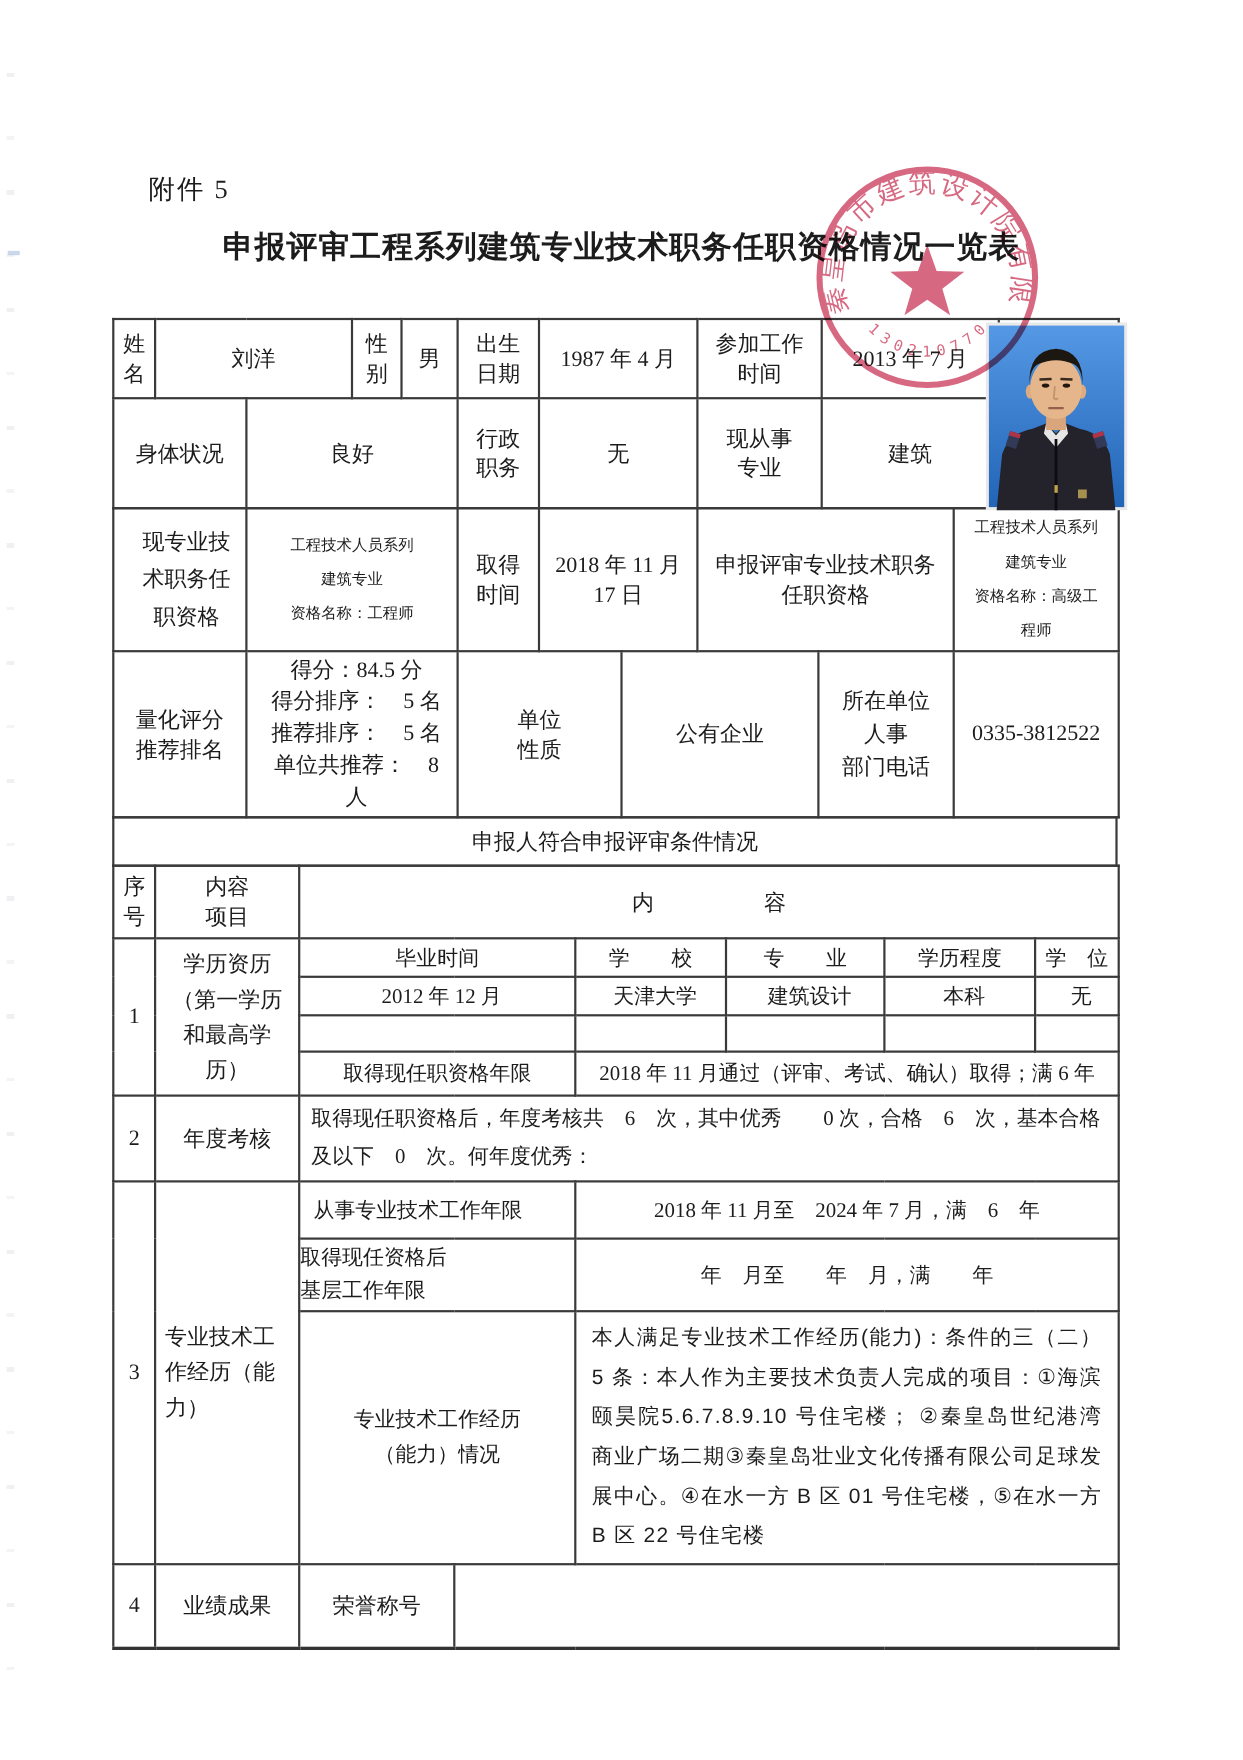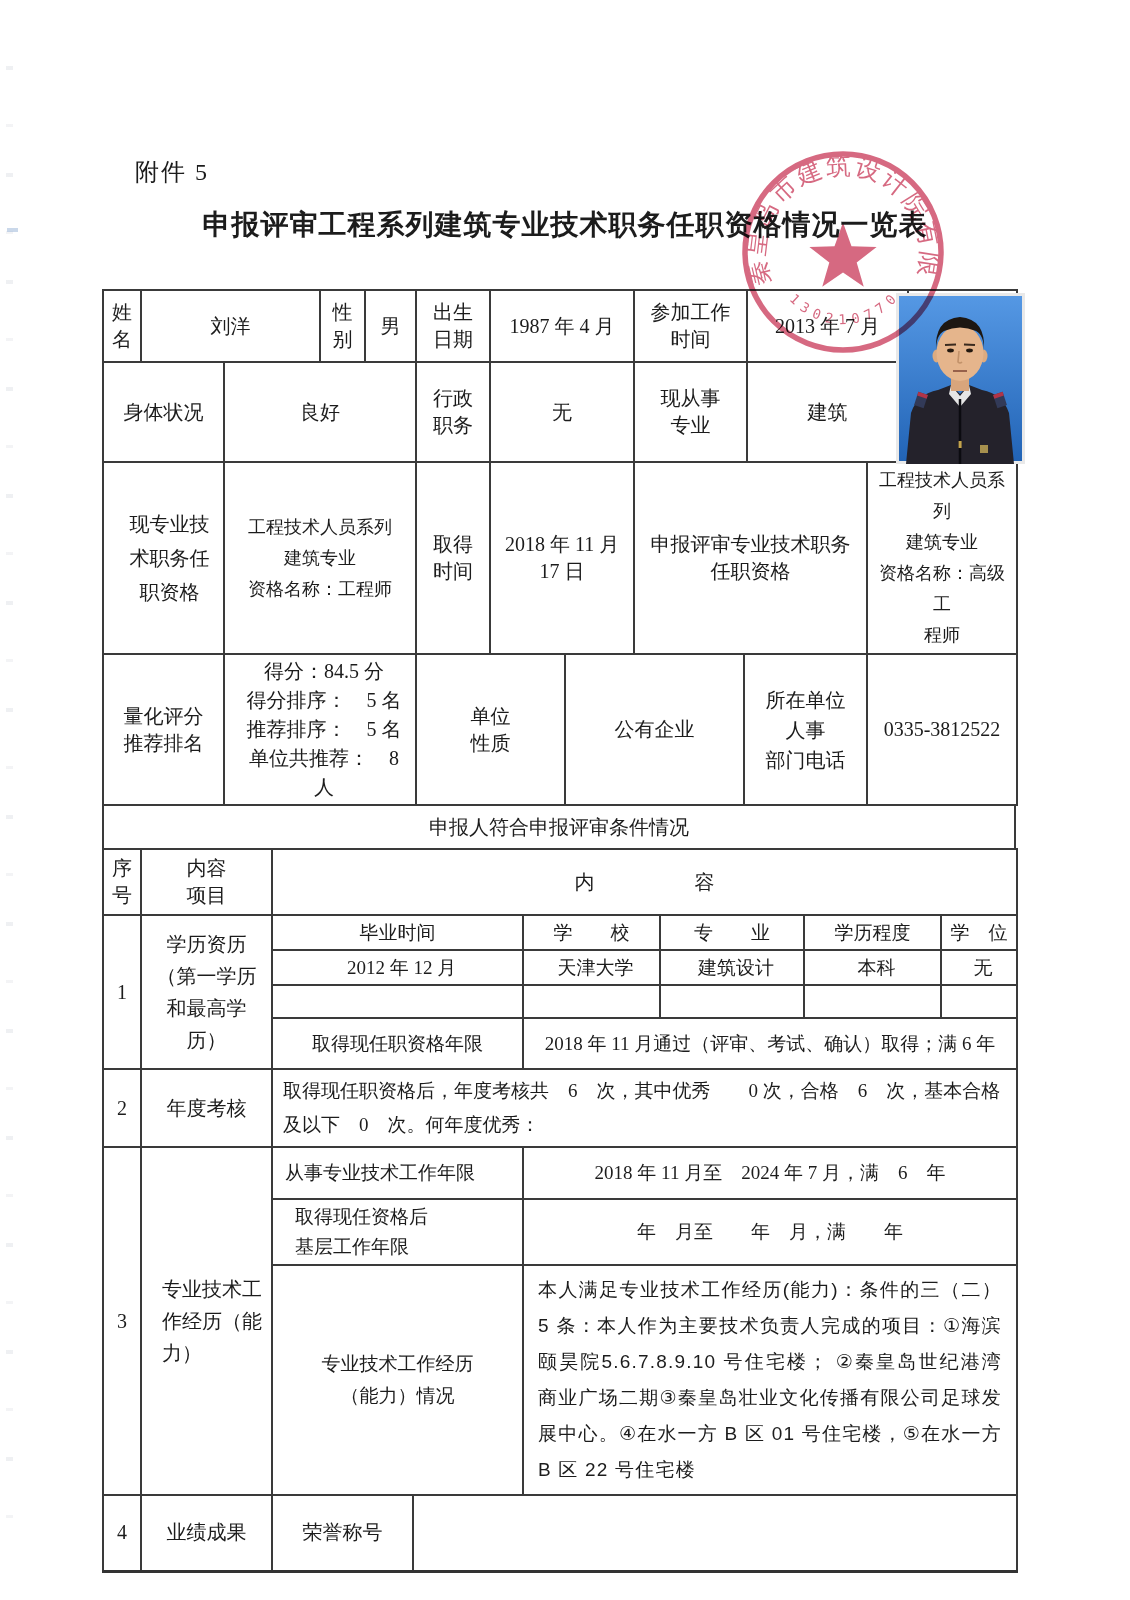--- a/index.html
+++ b/index.html
@@ -22,21 +22,21 @@
   .u-unit{width:322px;}
   .plain{padding:0 6px;}
 
   .tables{position:absolute;left:102px;top:289px;width:914px;}
   table{border-collapse:collapse;table-layout:fixed;width:914px;margin-top:-2px;}
   table.first{margin-top:0;}
   td{border:2px solid #3a3a3a;text-align:center;vertical-align:middle;font-size:20px;
      padding:2px 4px;overflow:hidden;}
   .pre{white-space:pre-line;}
   .lh{line-height:34px;padding-left:16px;}
-  .small{font-size:18px;line-height:31px;}
+  .small{font-size:14px;line-height:31px;}
   .left{text-align:center;padding-left:12px;}
   td.bodytext{font-size:19px;line-height:34px;text-align:left;padding:4px 10px;}
   td.longtext{font-size:19px;line-height:36px;text-align:justify;padding:6px 14px;letter-spacing:1.2px;
               font-family:"Liberation Sans","DejaVu Sans",sans-serif;}
   .botthick{border-bottom:3px solid #333;}
 
   .photo{position:absolute;left:896px;top:293px;width:129px;height:171px;}
   .seal{position:absolute;left:735px;top:146px;width:216px;height:214px;opacity:.85;
         mix-blend-mode:multiply;pointer-events:none;}
 </style>
@@ -189,39 +189,39 @@
         <td class="left" style="font-size:19px">本科</td>
         <td class="left" style="font-size:19px">无</td>
       </tr>
       <tr style="height:33px">
         <td colspan="2"></td>
         <td></td>
         <td></td>
         <td></td>
         <td></td>
       </tr>
-      <tr style="height:51px">
+      <tr style="height:40px">
         <td colspan="2" style="font-size:19px">取得现任职资格年限</td>
         <td colspan="4" style="font-size:19px">2018 年 11 月通过（评审、考试、确认）取得；满 6 年</td>
       </tr>
       <tr style="height:70px">
         <td>2</td>
         <td>年度考核</td>
         <td colspan="6" class="bodytext">取得现任职资格后，年度考核共　6　次，其中优秀　　0 次，合格　6　次，基本合格及以下　0　次。何年度优秀：</td>
       </tr>
       <tr style="height:52px">
         <td rowspan="3">3</td>
-        <td rowspan="3" class="pre" style="text-align:left;padding-left:20px;line-height:32px">专业技术工
+        <td rowspan="3" class="pre" style="text-align:left;padding-left:8px;line-height:32px">专业技术工
 作经历（能
 力）</td>
         <td colspan="2" style="font-size:19px;text-align:left;padding-left:12px">从事专业技术工作年限</td>
         <td colspan="4" style="font-size:19px">2018 年 11 月至　2024 年 7 月，满　6　年</td>
       </tr>
       <tr style="height:58px">
-        <td colspan="2" class="pre" style="font-size:19px;text-align:left;padding-left:22px;line-height:30px">取得现任资格后
+        <td colspan="2" class="pre" style="font-size:19px;text-align:left;padding-left:0;line-height:30px">取得现任资格后
 基层工作年限</td>
         <td colspan="4" style="font-size:19px">年　月至　　年　月，满　　年</td>
       </tr>
       <tr style="height:186px">
         <td colspan="2" class="pre" style="font-size:19px;line-height:32px">专业技术工作经历
 （能力）情况</td>
         <td colspan="4" class="longtext">本人满足专业技术工作经历(能力)：条件的三（二）5 条：本人作为主要技术负责人完成的项目：①海滨颐昊院5.6.7.8.9.10 号住宅楼； ②秦皇岛世纪港湾商业广场二期③秦皇岛壮业文化传播有限公司足球发展中心。④在水一方 B 区 01 号住宅楼，⑤在水一方 B 区 22 号住宅楼</td>
       </tr>
       <tr style="height:76px">
         <td class="botthick">4</td>

